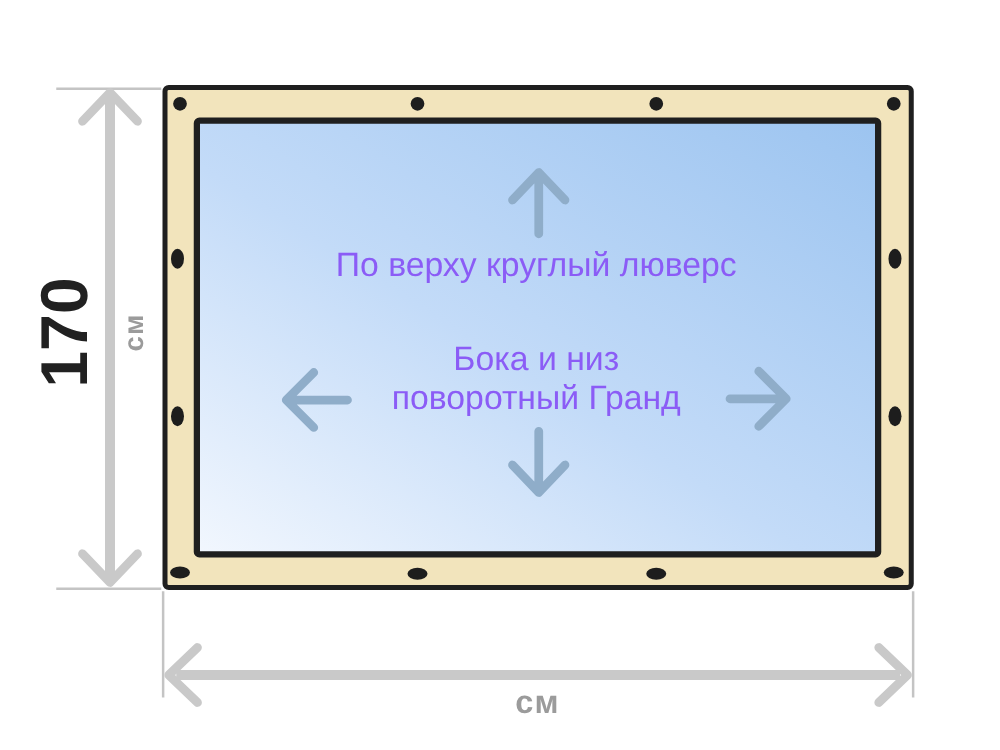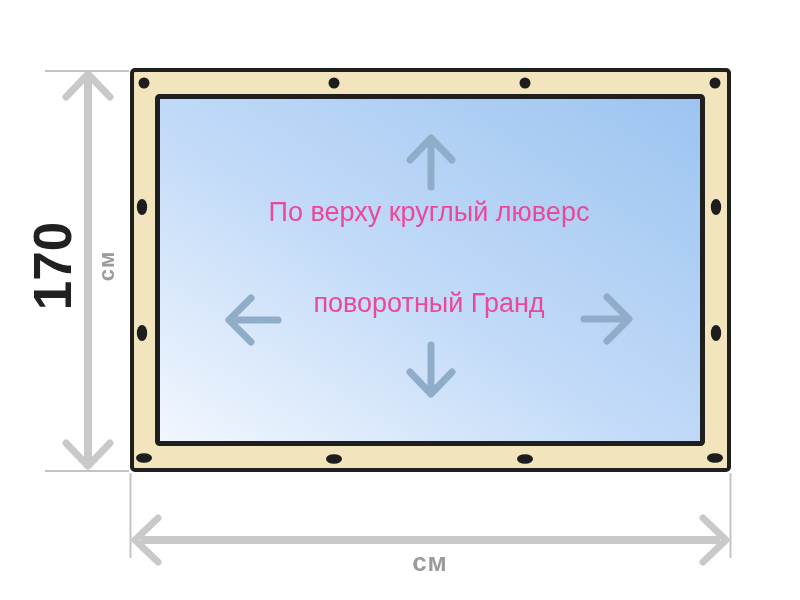--- a/index.html
+++ b/index.html
@@ -39,21 +39,21 @@
   }
   .dim-unit {
     font-weight: bold;
     color: #9b9b9b;
     letter-spacing: 1px;
   }
   .dim-unit-h { font-size: 22px; }
   .dim-unit-w { font-size: 26px; }
   .window-note {
     font-size: 27px;
-    color: #ec4899;
+    color: #8b5cf6;
     line-height: 31px;
   }
 </style>
 </head>
 <body>
 
 <div class="stage">
 
   <svg class="scene" width="800" height="600" viewBox="0 0 800 600">
     <defs>
@@ -113,16 +113,17 @@
     </g>
   </svg>
 
   <div class="abs-label rot dim-value" style="left:52px; top:266px;">170</div>
   <div class="abs-label rot dim-unit dim-unit-h" style="left:107px; top:266px;">см</div>
 
   <div class="abs-label dim-unit dim-unit-w" style="left:430px; top:562px;">см</div>
 
   <div class="abs-label window-note" style="left:429px; top:212px;">По верху круглый люверс</div>
   <div class="abs-label window-note" style="left:429px; top:303px;">
+    <div>Бока и низ</div>
     <div>поворотный Гранд</div>
   </div>
 
 </div>
 
 </body></html>

